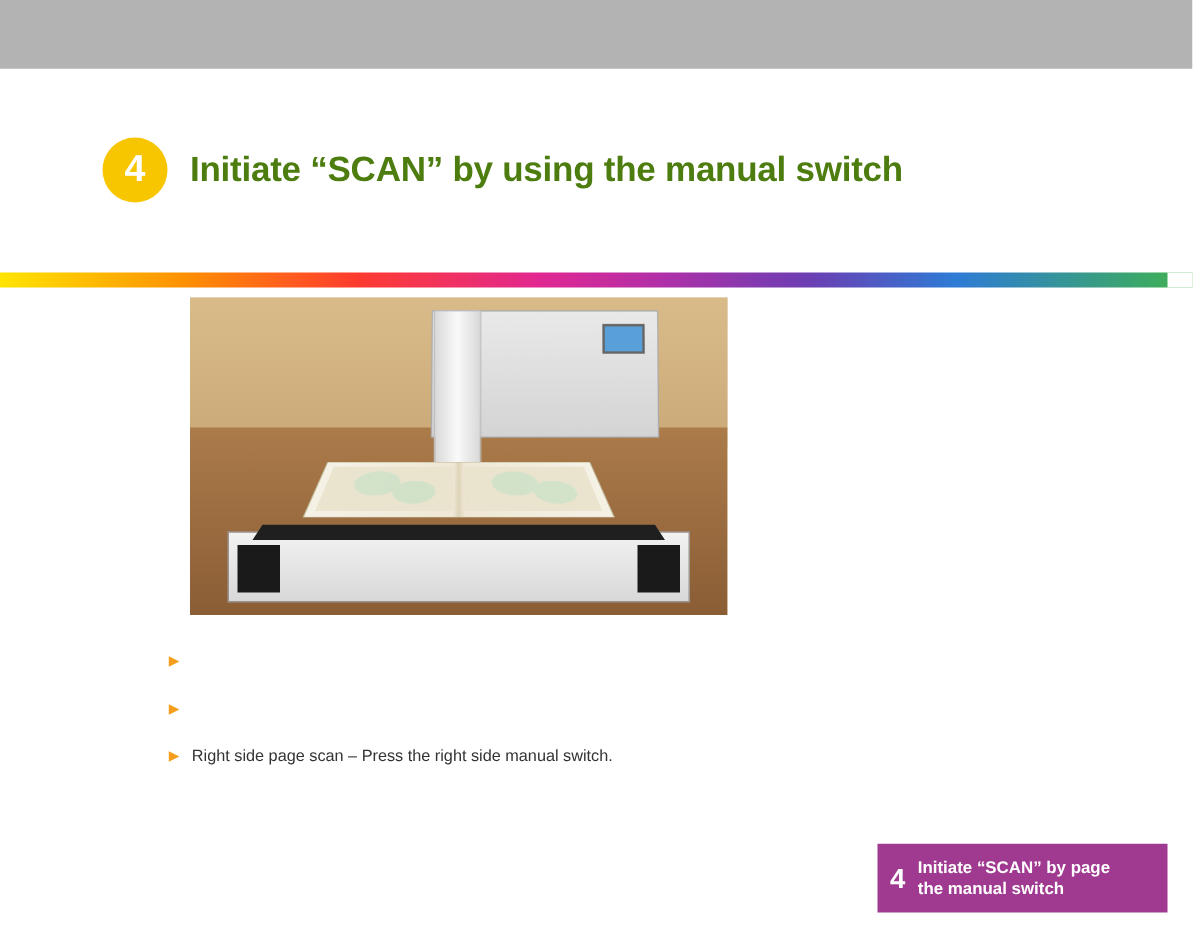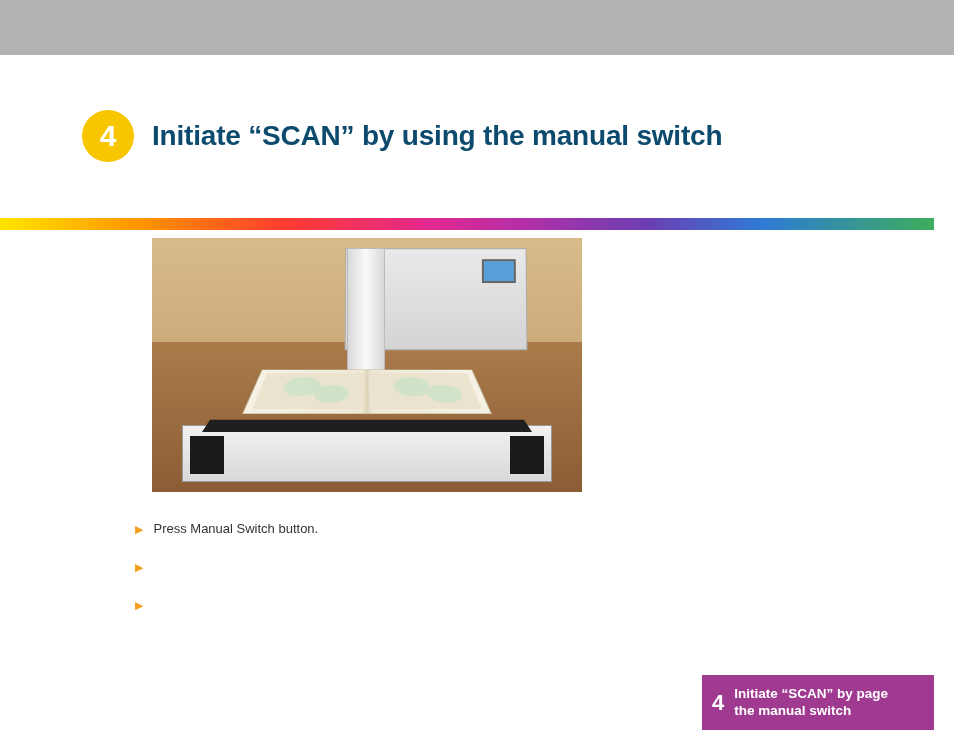--- a/index.html
+++ b/index.html
@@ -37,21 +37,21 @@
     font-weight: 700;
     display: flex;
     align-items: center;
     justify-content: center;
     margin-right: 18px;
     flex-shrink: 0;
   }
   .title {
     font-size: 28px;
     font-weight: 700;
-    color: #0c4a6e;
+    color: #4d7c0f;
     font-stretch: condensed;
     letter-spacing: -0.2px;
   }
   .rainbow-bar {
     position: absolute;
     top: 218px;
     left: 0;
     width: 954px;
     height: 12px;
     background: linear-gradient(to right,
@@ -228,27 +228,27 @@
   <div class="scanner-base"></div>
   <div class="platen"></div>
   <div class="book"></div>
   <div class="speaker-l"></div>
   <div class="speaker-r"></div>
 </div>
 
 <div class="steps">
   <div class="step">
     <span class="tri">▶</span>
-    <span class="step-text">Press Manual Switch button.</span>
   </div>
   <div class="step">
     <span class="tri">▶</span>
   </div>
   <div class="step">
     <span class="tri">▶</span>
+    <span class="step-text">Right side page scan – Press the right side manual switch.</span>
   </div>
 </div>
 
 <div class="tab">
   <div class="tab-num">4</div>
   <div class="tab-text">
     <span>Initiate “SCAN” by page</span><br>
     <span>the manual switch</span>
   </div>
 </div>

